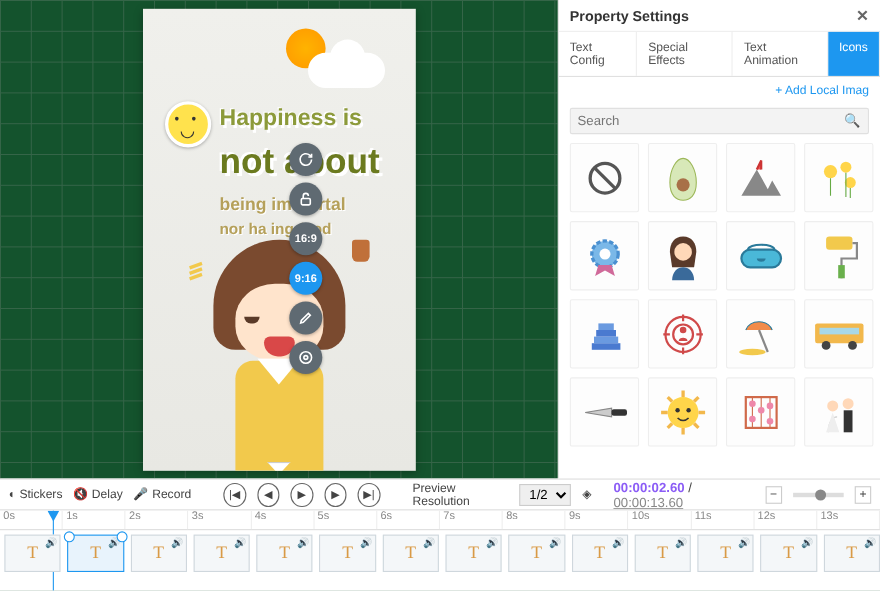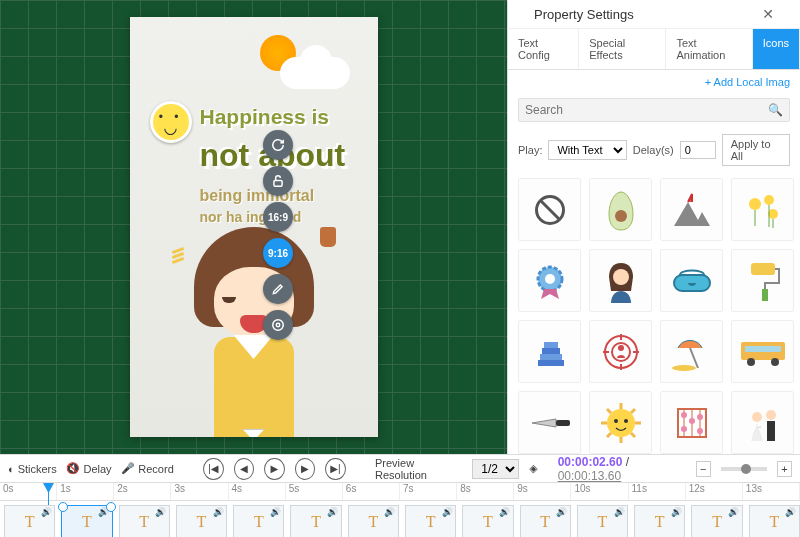--- a/index.html
+++ b/index.html
@@ -34,21 +34,21 @@
 .bars{position:absolute;top:230px;left:42px;width:16px;height:20px;}
 .bars span{display:block;width:12px;height:3px;background:#f2c94c;margin:2px 0;transform:rotate(-20deg);}
 .tri-handle{position:absolute;bottom:-4px;left:50%;transform:translateX(-50%);width:22px;height:12px;background:#fff;clip-path:polygon(0 0,100% 0,50% 100%);border:1px solid #ccc;}
 
 .tool-rail{position:absolute;top:130px;left:263px;display:flex;flex-direction:column;gap:6px;}
 .tool-btn{width:30px;height:30px;border-radius:50%;background:#5f6a72;color:#fff;display:flex;align-items:center;justify-content:center;font-size:11px;cursor:pointer;box-shadow:0 1px 3px rgba(0,0,0,.3);}
 .tool-btn.text{font-size:10px;font-weight:bold;}
 .tool-btn.active{background:#1d97f0;}
 
 .panel{width:293px;background:#fff;border-left:1px solid #ddd;display:flex;flex-direction:column;}
-.panel-head{display:flex;align-items:center;justify-content:space-between;padding:6px 26px;font-weight:normal;font-size:13px;border-bottom:1px solid #eee;}
+.panel-head{display:flex;align-items:center;justify-content:space-between;padding:6px 10px;font-weight:bold;font-size:13px;border-bottom:1px solid #eee;}
 .tabs{display:flex;border-bottom:1px solid #e0e0e0;font-size:11px;}
 .tab{padding:8px 10px;cursor:pointer;color:#555;border-right:1px solid #eee;}
 .tab.active{background:#1d97f0;color:#fff;}
 .add-row{text-align:right;padding:6px 10px;color:#1d97f0;font-size:11px;cursor:pointer;}
 .search-row{padding:4px 10px;}
 .search-row .box{display:flex;align-items:center;background:#f3f3f3;border:1px solid #e0e0e0;border-radius:2px;padding:4px 6px;}
 .search-row input{border:none;background:transparent;flex:1;outline:none;font-size:12px;color:#0c4a6e;}
 .play-row{display:flex;align-items:center;gap:6px;padding:8px 10px;font-size:11px;color:#555;}
 .play-row select,.play-row input{border:1px solid #ccc;padding:2px 4px;font-size:11px;background:#fff;}
 .play-row .apply{border:1px solid #ccc;padding:3px 8px;cursor:pointer;background:#fff;}
@@ -60,21 +60,21 @@
 .icon-scroll::-webkit-scrollbar-thumb{background:#bbb;border-radius:4px;}
 
 .toolbar{height:28px;border-top:1px solid #ddd;display:flex;align-items:center;gap:10px;padding:0 8px;font-size:11px;color:#444;}
 .toolbar .sp{flex:1;}
 .toolbar .btn{cursor:pointer;display:flex;align-items:center;gap:3px;}
 .tctrl{width:22px;height:22px;border:1.5px solid #666;border-radius:50%;display:flex;align-items:center;justify-content:center;font-size:10px;cursor:pointer;}
 .time-display{font-size:12px;}
 .time-display .cur{color:#8b5cf6;font-weight:bold;}
 .time-display .tot{color:#888;text-decoration:underline;}
 
-.timeline{height:55px;border-top:1px solid #ddd;position:relative;background:#fff;overflow:hidden;}
+.timeline{height:74px;border-top:1px solid #ddd;position:relative;background:#fff;overflow:hidden;}
 .ruler{height:18px;border-bottom:1px solid #ddd;display:flex;font-size:10px;color:#888;position:relative;}
 .ruler .tick{width:60px;border-right:1px solid #eee;padding-left:3px;}
 .playhead{position:absolute;top:0;bottom:0;left:48px;width:1px;background:#1d97f0;}
 .playhead::before{content:"";position:absolute;top:0;left:-5px;width:11px;height:10px;background:#1d97f0;clip-path:polygon(0 0,100% 0,50% 100%);}
 .track{position:absolute;top:20px;left:0;right:0;height:38px;display:flex;gap:6px;padding-left:4px;align-items:center;}
 .clip{width:54px;height:34px;border:1px solid #cfd7dd;background:#f4f7f9;position:relative;display:flex;align-items:center;justify-content:center;cursor:pointer;}
 .clip.sel{border:1.5px solid #1d97f0;background:#e8f3fc;}
 .clip .t{font-family:Georgia,serif;font-size:16px;color:#d99a46;}
 .clip .snd{position:absolute;top:1px;right:2px;font-size:9px;color:#8aa;}
 .clip.sel::before,.clip.sel::after{content:"";position:absolute;top:-4px;width:8px;height:8px;border:1.5px solid #1d97f0;background:#fff;border-radius:50%;}
@@ -156,27 +156,20 @@
           <div class="tab">Special Effects</div>
           <div class="tab">Text Animation</div>
           <div class="tab active">Icons</div>
         </div>
       <div class="add-row">+  Add Local Imag</div>
       <div class="search-row">
         <div class="box">
           <input placeholder="Search" style="">
           <span style="color:#999;">🔍</span>
         </div>
-      </div>
-      <div class="play-row">
-        <span>Play:</span>
-        <select style="width:84px;"><option>With Text</option></select>
-        <span>Delay(s)</span>
-        <input type="number" style="width: 36px;" value="0">
-        <span class="apply">Apply to All</span>
       </div>
       <div class="icon-scroll">
         <div class="icon-grid" id="icon-grid">
             <div class="icon-cell">
               <svg width="36" height="36" viewBox="0 0 24 24" fill="none" stroke="#555" stroke-width="2">
                 <circle cx="12" cy="12" r="9"></circle>
                 <line x1="6" y1="6" x2="18" y2="18"></line>
               </svg>
             </div>
             <div class="icon-cell">

